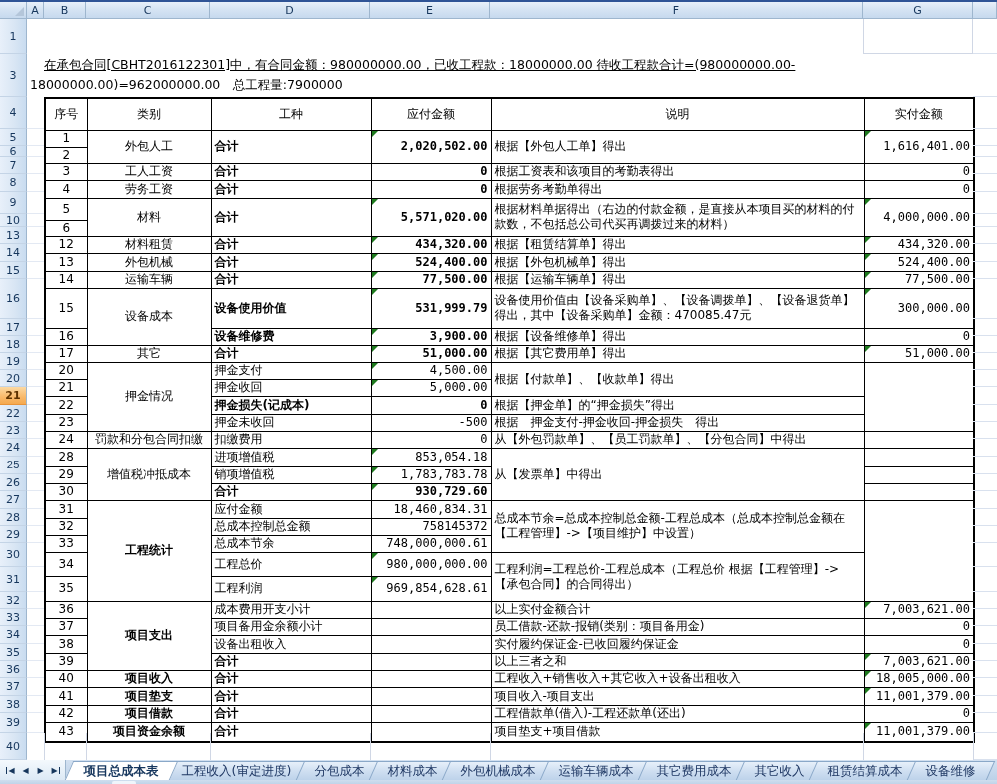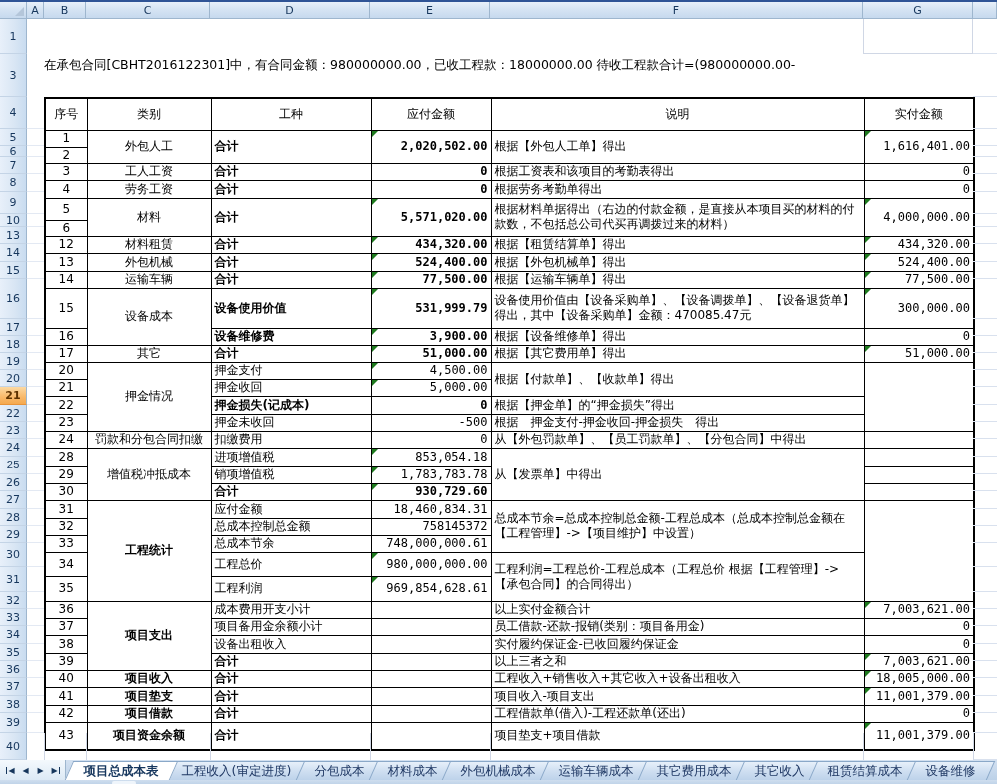--- a/index.html
+++ b/index.html
@@ -25,21 +25,21 @@
       border-bottom:1px solid #e8943a; color:#5e3200; font-weight:bold; }
 
   
   .title { position:absolute; left:44px; top:17px; width:929px; height:35px;
       display:flex; align-items:center; justify-content:center;
       font-size:19px; font-weight:bold; color:#000; letter-spacing:1px; }
   .g1cell { position:absolute; left:863px; top:17px; width:110px; height:35px;
       border-left:1px solid #d0d7e5; border-right:1px solid #d0d7e5; border-bottom:1px solid #d0d7e5; }
   .note { position:absolute; left:30px; top:53px; width:950px; height:42px;
       font-size:12.5px; color:#000; line-height:20px; }
-  .note .l1 { padding-left:14px; }
+  .note .l1 { padding-left:14px;text-decoration:underline; }
 
   
   table.sheet { position:absolute; left:44px; top:95px; border-collapse:collapse;
       table-layout:fixed; border:2px solid #000; }
   table.sheet td { border:1px solid #000; font-size:12px; color:#000;
       overflow:hidden; padding:0 3px; position:relative; line-height:15px; }
   td.hd { font-size:14px; text-align:center; vertical-align:middle; }
   td.c-seq  { text-align:center; }
   td.c-cat  { text-align:center; vertical-align:middle; }
   td.c-work { text-align:left; padding-left:4px; }
@@ -136,20 +136,21 @@
       <div class="rcell" style="height: 17px;">36</div>
       <div class="rcell" style="height: 18px;">37</div>
       <div class="rcell" style="height: 17px;">38</div>
       <div class="rcell" style="height: 20px;">39</div>
       <div class="rcell" style="height: 27px;">40</div>
     </div>
 
   <div class="g1cell"></div>
   <div class="note">
     <div class="l1">在承包合同[CBHT2016122301]中，有合同金额：980000000.00，已收工程款：18000000.00 待收工程款合计=(980000000.00-</div>
+    <div class="l2">18000000.00)=962000000.00　总工程量:7900000</div>
   </div>
 
   <table class="sheet">
       <tbody id="tbody">
         <tr style="height:32px">
           <td class="hd" style="width:42px">序号</td>
           <td class="hd" style="width:124px">类别</td>
           <td class="hd" style="width:160px">工种</td>
           <td class="hd" style="width:120px">应付金额</td>
           <td class="hd" style="width:373px">说明</td>
@@ -368,21 +369,21 @@
           <td class="c-paid"><span class="tri"></span>11,001,379.00</td>
         </tr>
         <tr style="height:17px">
           <td class="c-seq">42</td>
           <td class="c-cat b">项目借款</td>
           <td class="c-work b">合计</td>
           <td class="c-pay"></td>
           <td class="c-desc">工程借款单(借入)-工程还款单(还出)</td>
           <td class="c-paid">0</td>
         </tr>
-        <tr style="height:28px">
+        <tr style="height:20px">
           <td class="c-seq">43</td>
           <td class="c-cat b">项目资金余额</td>
           <td class="c-work b">合计</td>
           <td class="c-pay"></td>
           <td class="c-desc">项目垫支+项目借款</td>
           <td class="c-paid"><span class="tri"></span>11,001,379.00</td>
         </tr>
       </tbody>
     </table>
 

